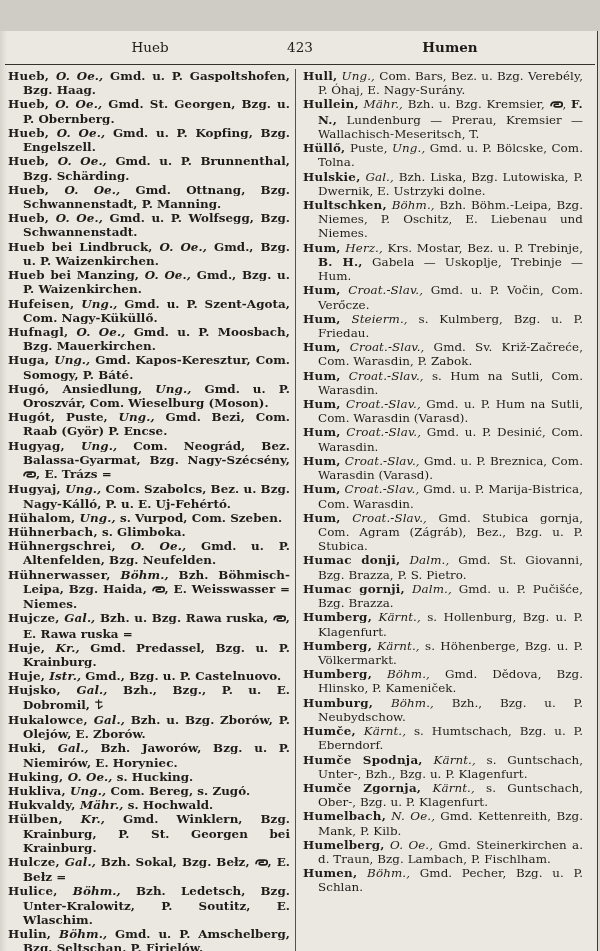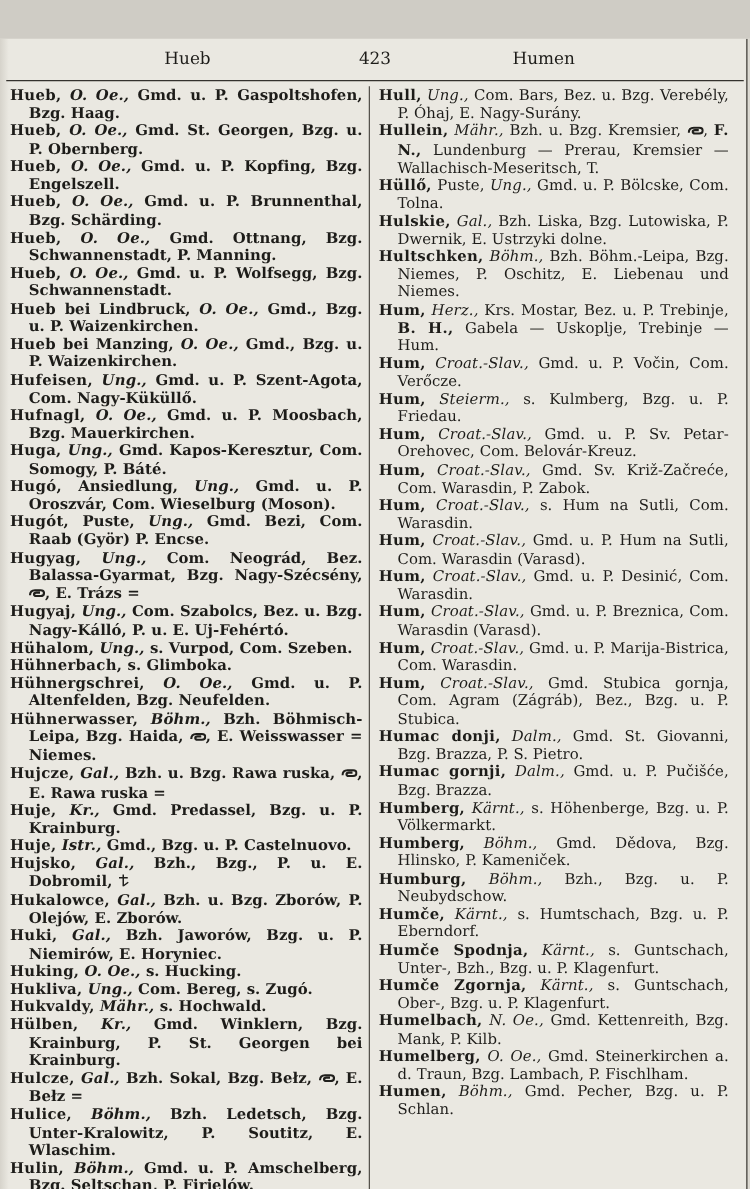--- a/index.html
+++ b/index.html
@@ -14,21 +14,21 @@
     overflow:hidden;
     box-sizing:border-box;
     margin-top:31px;
   }
   .running-head{
     position:absolute;top:8px;left:0;right:0;height:22px;
     font-size:13.5px;
   }
   .running-head .hw-left{position:absolute;left:0;width:300px;text-align:center;}
   .running-head .pageno{position:absolute;left:150px;width:300px;text-align:center;}
-  .running-head .hw-right{position:absolute;right:15px;width:300px;text-align:center;}
+  .running-head .hw-right{position:absolute;right:0;width:300px;text-align:center;font-weight:bold;}
   .head-rule{
     position:absolute;top:33px;left:5px;right:5px;height:0;
     border-top:1.6px solid #34322e;
   }
   .cols{
     position:absolute;top:38px;left:8px;right:5px;bottom:0;
     display:flex;
   }
   .col{width:287px;box-sizing:border-box;}
   .col-left{padding-right:5px;font-weight:bold;}
@@ -125,30 +125,30 @@
   <svg width="13" height="8" viewBox="0 0 13 8" aria-hidden="true">
     <path d="M1 5.2 Q1 1.2 5 1.2 L9.5 1.2 Q12.2 1.2 12.2 3.4 Q12.2 5.8 9.5 5.8 L6 5.8 Q4.2 5.8 4.2 4.4 Q4.2 3.1 6 3.1 L9 3.1" fill="none" stroke="#201f1c" stroke-width="1.7"></path>
   </svg>
 </span><span>,</span> <b>F. N.,</b> <span>Lundenburg — Prerau, Kremsier — Wallachisch-Meseritsch, T.</span></p>
         <p class="entry"><b>Hüllő,</b> <span>Puste,</span> <i>Ung.,</i> <span>Gmd. u. P. Bölcske, Com. Tolna.</span></p>
         <p class="entry"><b>Hulskie,</b> <i>Gal.,</i> <span>Bzh. Liska, Bzg. Lutowiska, P. Dwernik, E. Ustrzyki dolne.</span></p>
         <p class="entry"><b>Hultschken,</b> <i>Böhm.,</i> <span>Bzh. Böhm.-Leipa, Bzg. Niemes, P. Oschitz, E. Liebenau und Niemes.</span></p>
         <p class="entry"><b>Hum,</b> <i>Herz.,</i> <span>Krs. Mostar, Bez. u. P. Trebinje,</span> <b>B. H.,</b> <span>Gabela — Uskoplje, Trebinje — Hum.</span></p>
         <p class="entry"><b>Hum,</b> <i>Croat.-Slav.,</i> <span>Gmd. u. P. Vočin, Com. Verőcze.</span></p>
         <p class="entry"><b>Hum,</b> <i>Steierm.,</i> <span>s. Kulmberg, Bzg. u. P. Friedau.</span></p>
-        <p class="entry"><b>Hum,</b> <i>Croat.-Slav.,</i> <span>Gmd. u. P. Sv. Petar-Orehovec, Com. Belovár-Kreuz.</span></p>
         <p class="entry"><b>Hum,</b> <i>Croat.-Slav.,</i> <span>Gmd. Sv. Križ-Začreće, Com. Warasdin, P. Zabok.</span></p>
         <p class="entry"><b>Hum,</b> <i>Croat.-Slav.,</i> <span>s. Hum na Sutli, Com. Warasdin.</span></p>
         <p class="entry"><b>Hum,</b> <i>Croat.-Slav.,</i> <span>Gmd. u. P. Hum na Sutli, Com. Warasdin (Varasd).</span></p>
         <p class="entry"><b>Hum,</b> <i>Croat.-Slav.,</i> <span>Gmd. u. P. Desinić, Com. Warasdin.</span></p>
         <p class="entry"><b>Hum,</b> <i>Croat.-Slav.,</i> <span>Gmd. u. P. Breznica, Com. Warasdin (Varasd).</span></p>
         <p class="entry"><b>Hum,</b> <i>Croat.-Slav.,</i> <span>Gmd. u. P. Marija-Bistrica, Com. Warasdin.</span></p>
         <p class="entry"><b>Hum,</b> <i>Croat.-Slav.,</i> <span>Gmd. Stubica gornja, Com. Agram (Zágráb), Bez., Bzg. u. P. Stubica.</span></p>
         <p class="entry"><b>Humac donji,</b> <i>Dalm.,</i> <span>Gmd. St. Giovanni, Bzg. Brazza, P. S. Pietro.</span></p>
         <p class="entry"><b>Humac gornji,</b> <i>Dalm.,</i> <span>Gmd. u. P. Pučišće, Bzg. Brazza.</span></p>
+        <p class="entry"><b>Humberg,</b> <i>Kärnt.,</i> <span>s. Hollenburg, Bzg. u. P. Klagenfurt.</span></p>
         <p class="entry"><b>Humberg,</b> <i>Kärnt.,</i> <span>s. Höhenberge, Bzg. u. P. Völkermarkt.</span></p>
         <p class="entry"><b>Humberg,</b> <i>Böhm.,</i> <span>Gmd. Dědova, Bzg. Hlinsko, P. Kameniček.</span></p>
         <p class="entry"><b>Humburg,</b> <i>Böhm.,</i> <span>Bzh., Bzg. u. P. Neubydschow.</span></p>
         <p class="entry"><b>Humče,</b> <i>Kärnt.,</i> <span>s. Humtschach, Bzg. u. P. Eberndorf.</span></p>
         <p class="entry"><b>Humče Spodnja,</b> <i>Kärnt.,</i> <span>s. Guntschach, Unter-, Bzh., Bzg. u. P. Klagenfurt.</span></p>
         <p class="entry"><b>Humče Zgornja,</b> <i>Kärnt.,</i> <span>s. Guntschach, Ober-, Bzg. u. P. Klagenfurt.</span></p>
         <p class="entry"><b>Humelbach,</b> <i>N. Oe.,</i> <span>Gmd. Kettenreith, Bzg. Mank, P. Kilb.</span></p>
         <p class="entry"><b>Humelberg,</b> <i>O. Oe.,</i> <span>Gmd. Steinerkirchen a. d. Traun, Bzg. Lambach, P. Fischlham.</span></p>
         <p class="entry"><b>Humen,</b> <i>Böhm.,</i> <span>Gmd. Pecher, Bzg. u. P. Schlan.</span></p>
       </div>

